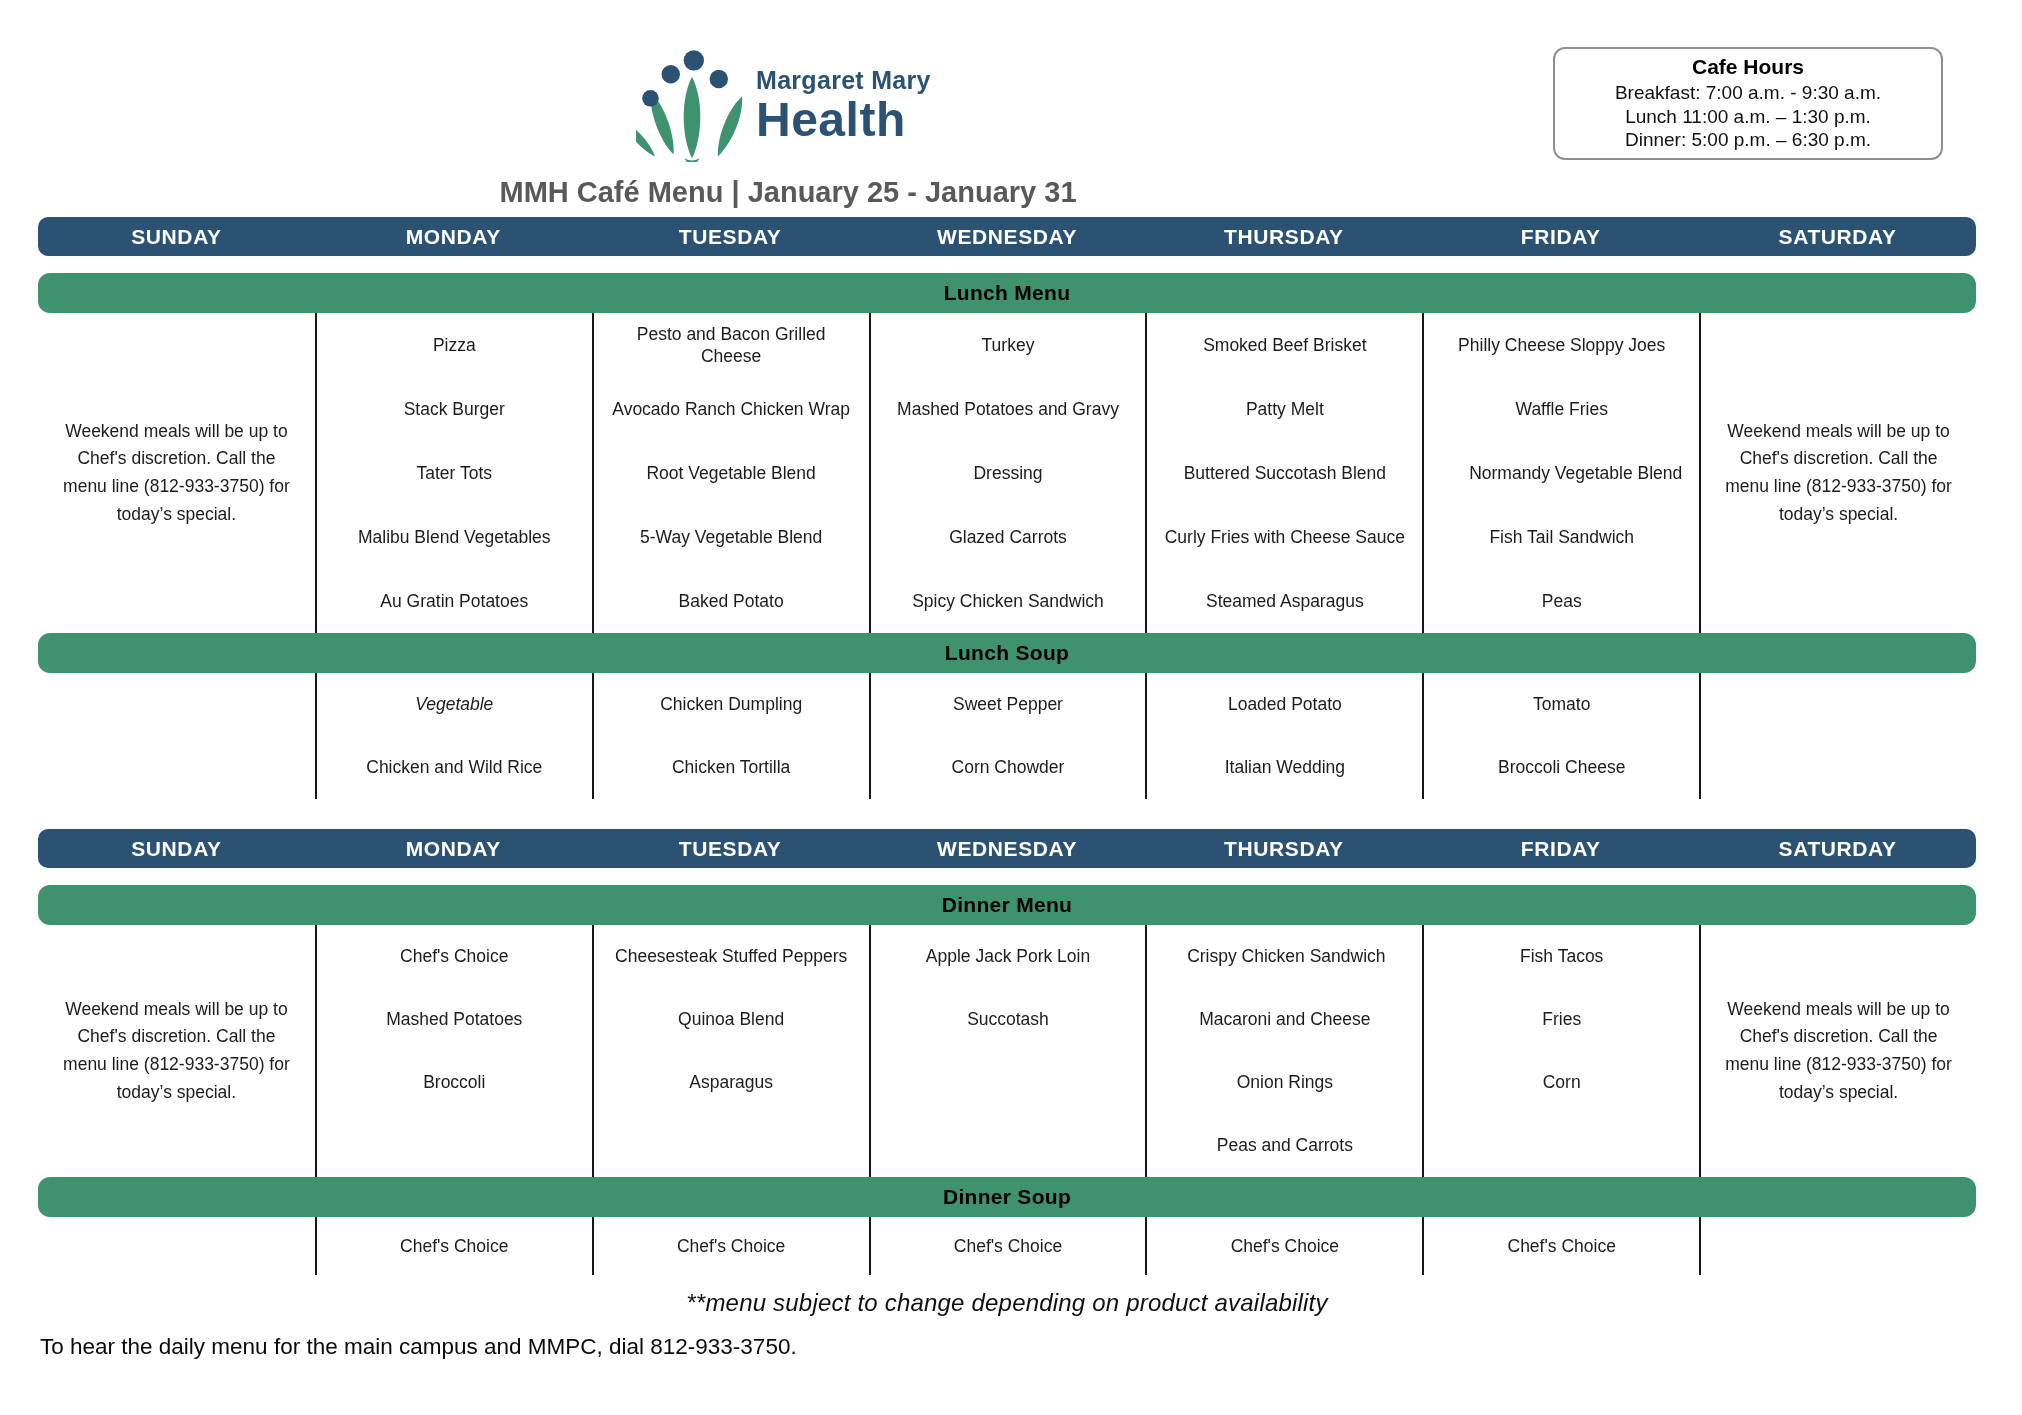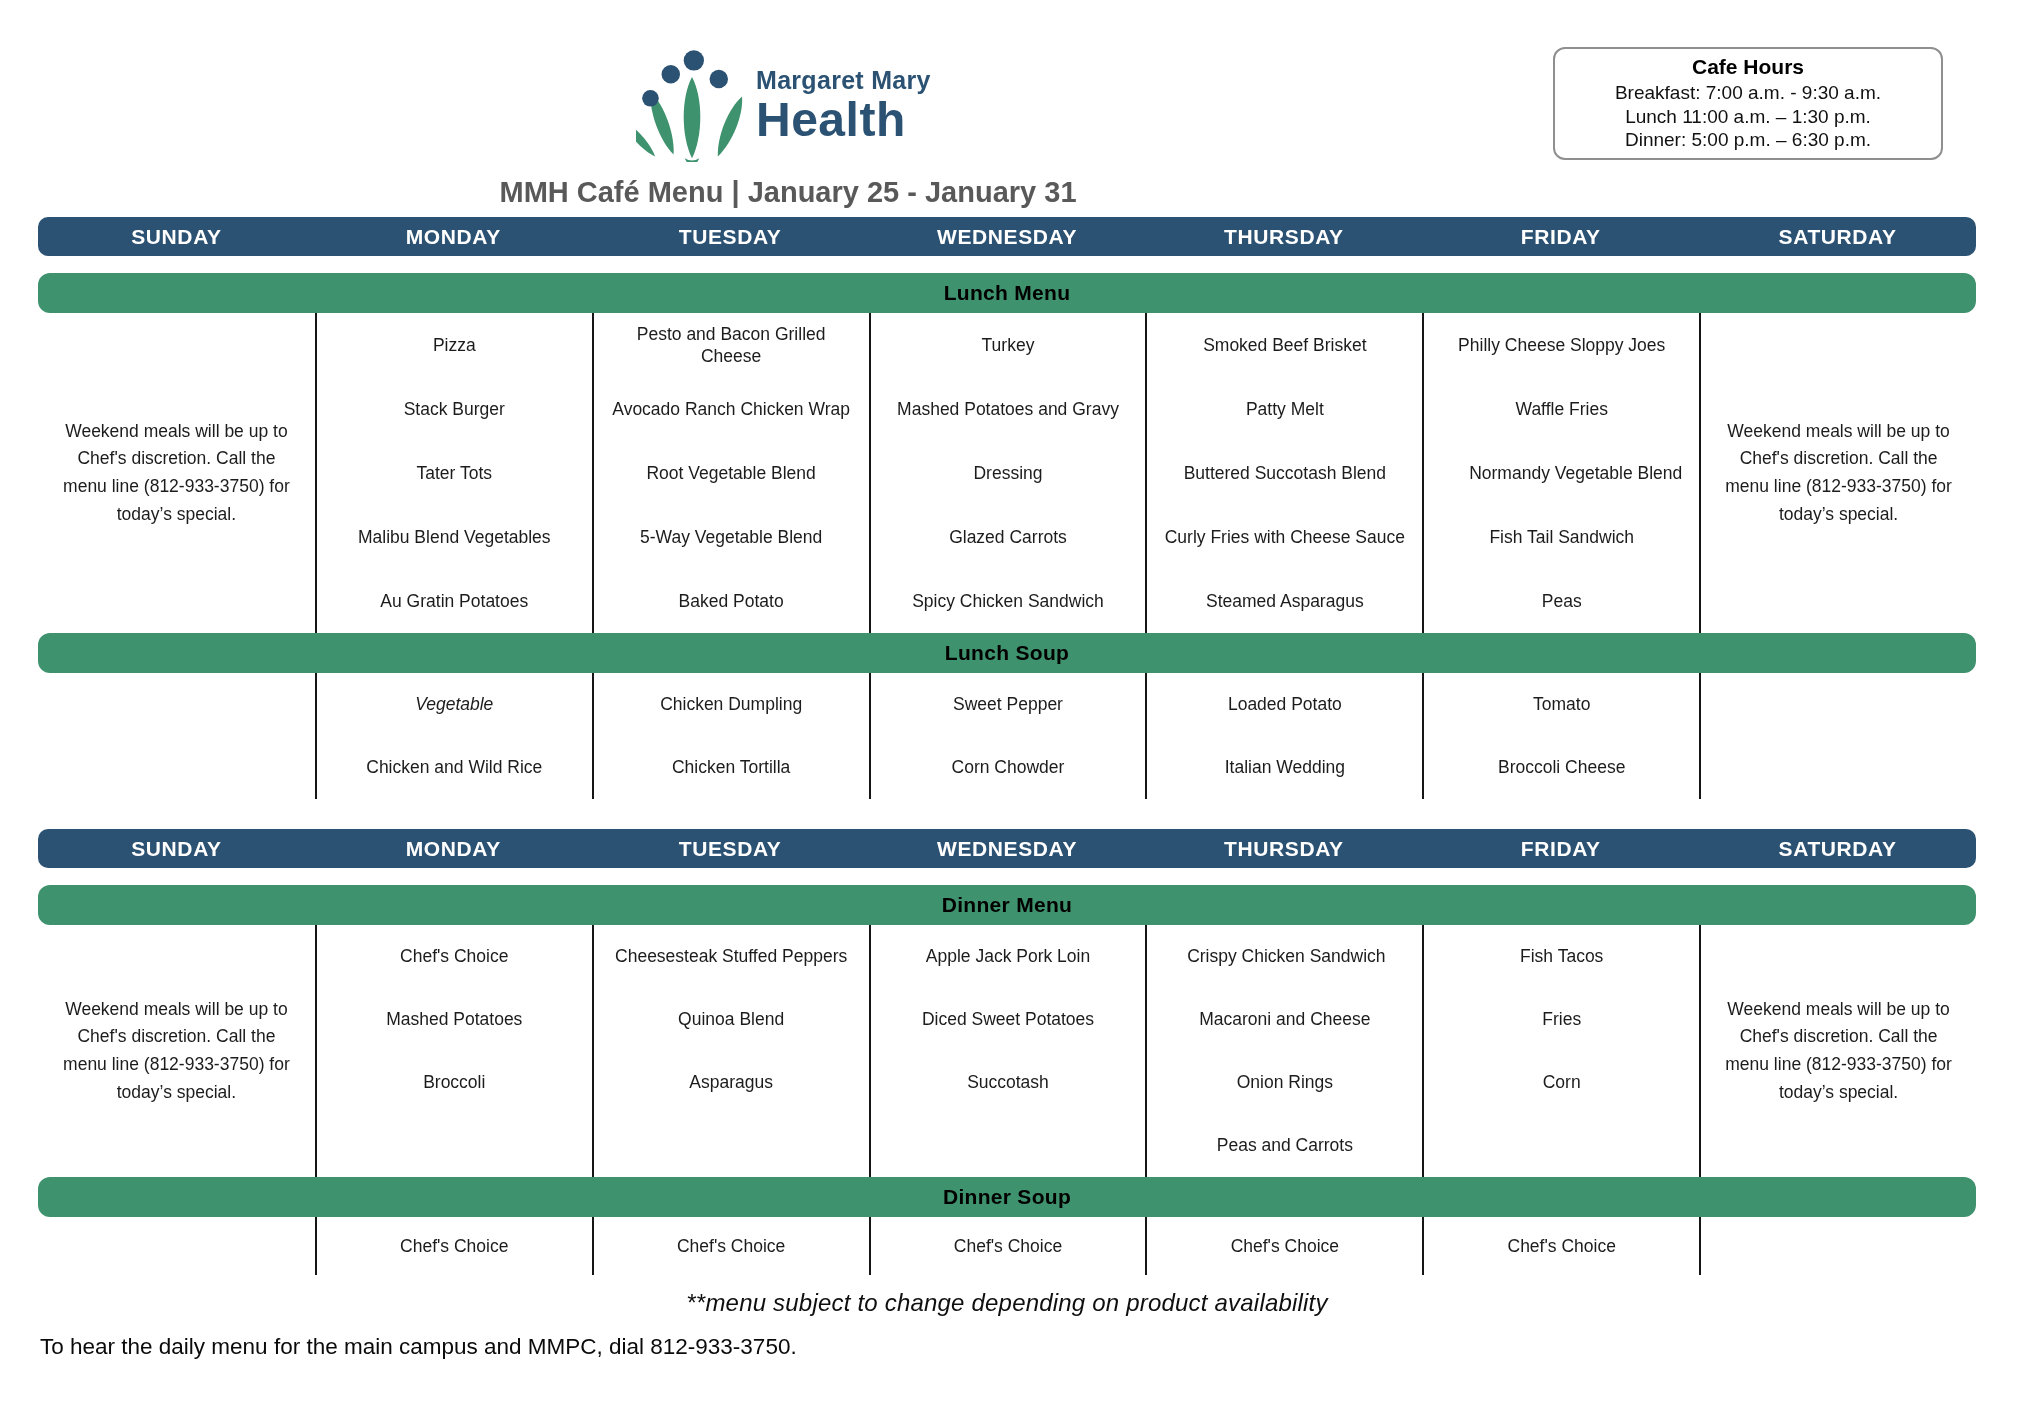--- a/index.html
+++ b/index.html
@@ -170,21 +170,20 @@
           <div class="cell" style="height: 63px;">Mashed Potatoes</div>
           <div class="cell" style="height: 63px;">Broccoli</div>
         </div>
         <div class="col" style="min-height: 252px;">
           <div class="cell" style="height: 63px;">Cheesesteak Stuffed Peppers</div>
           <div class="cell" style="height: 63px;">Quinoa Blend</div>
           <div class="cell" style="height: 63px;">Asparagus</div>
         </div>
         <div class="col" style="min-height: 252px;">
           <div class="cell" style="height: 63px;">Apple Jack Pork Loin</div>
-          <div class="cell" style="height: 63px;">Diced Sweet Potatoes</div>
           <div class="cell" style="height: 63px;">Succotash</div>
         </div>
         <div class="col" style="min-height: 252px;">
           <div class="cell" style="height: 63px; padding-left: 15px;">Crispy Chicken Sandwich</div>
           <div class="cell" style="height: 63px;">Macaroni and Cheese</div>
           <div class="cell" style="height: 63px;">Onion Rings</div>
           <div class="cell" style="height: 63px;">Peas and Carrots</div>
         </div>
         <div class="col" style="min-height: 252px;">
           <div class="cell" style="height: 63px;">Fish Tacos</div>

